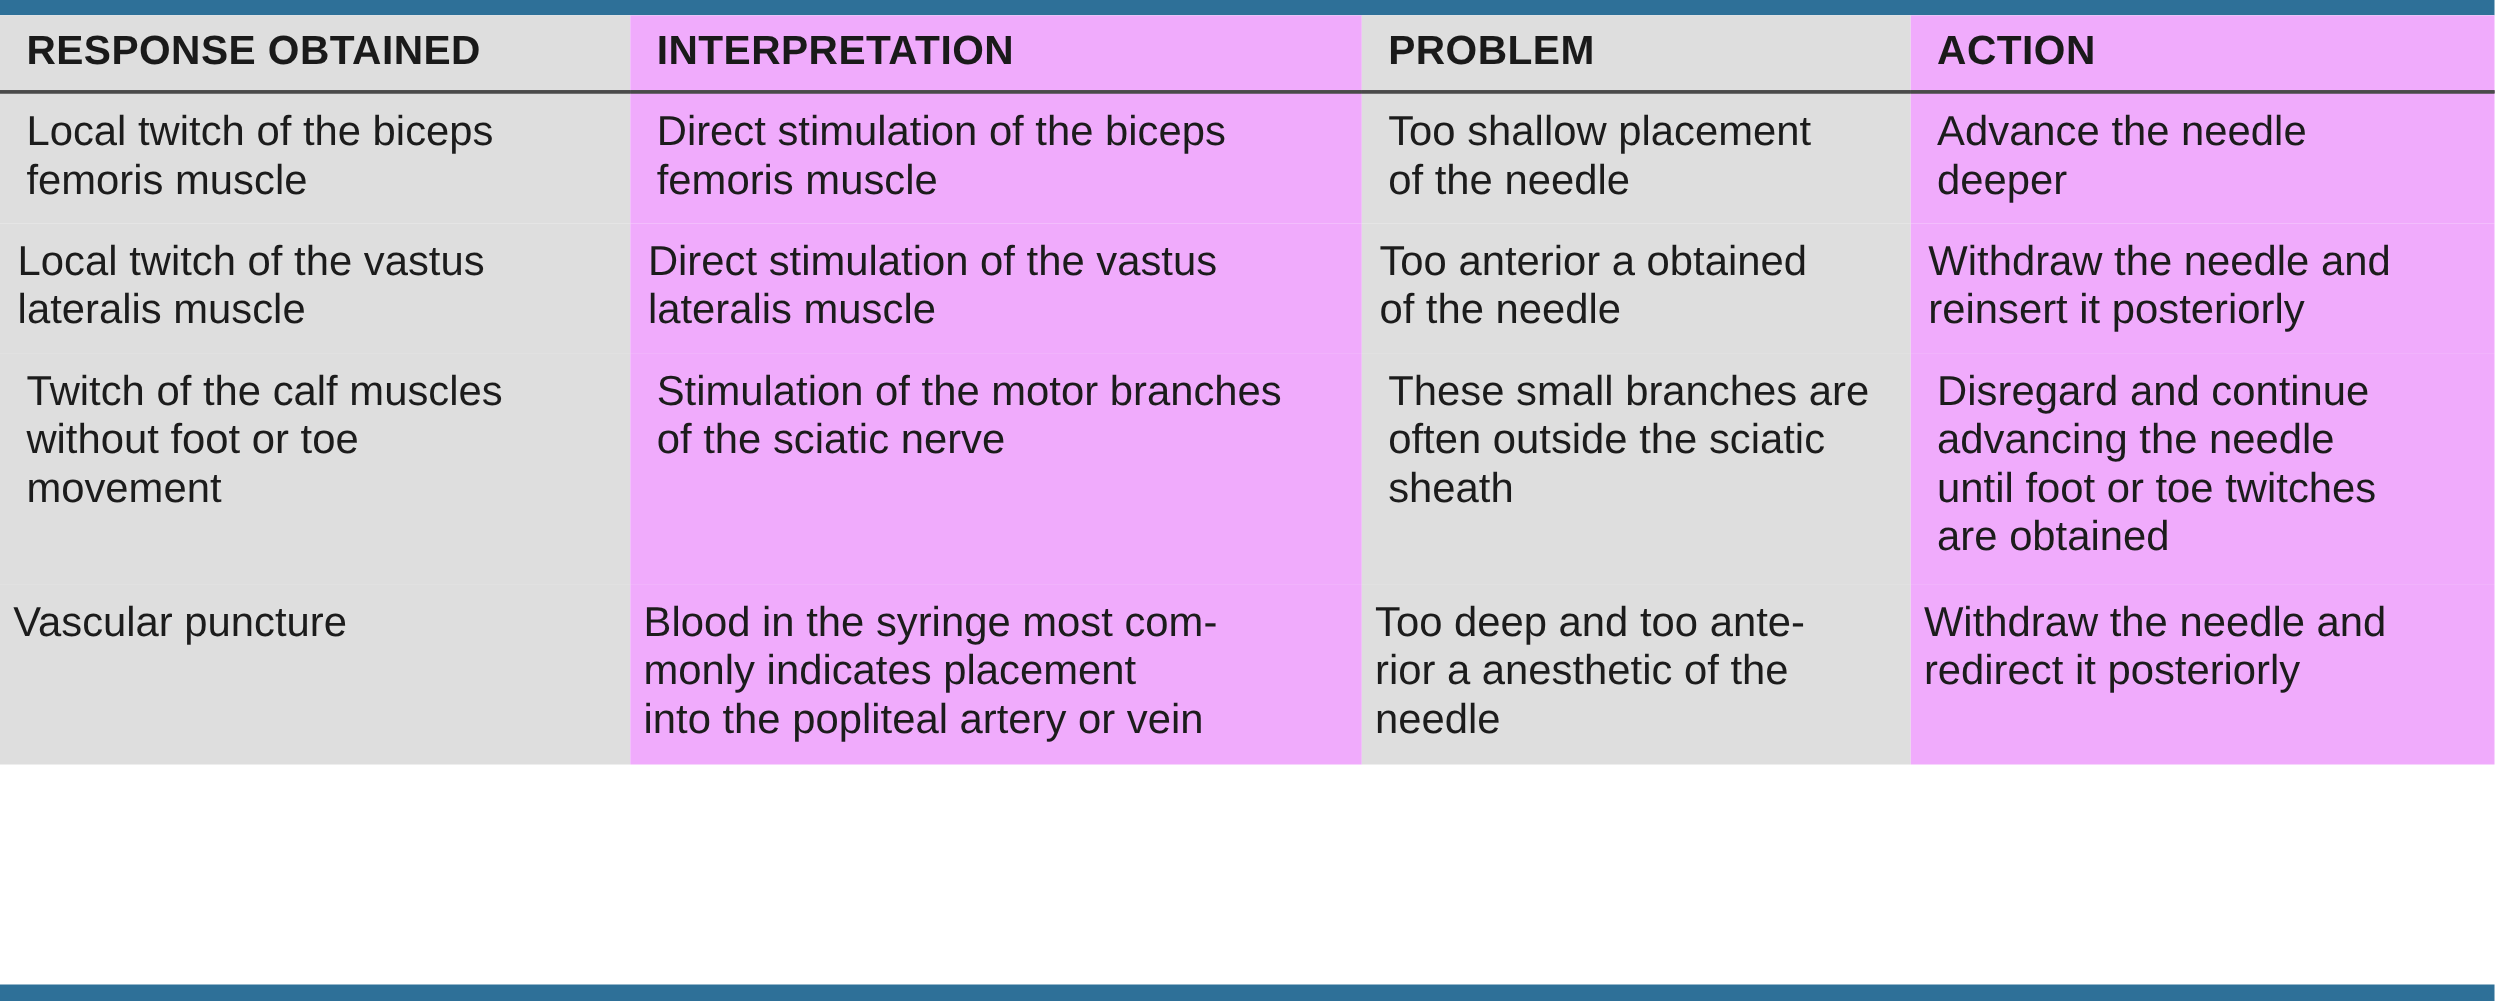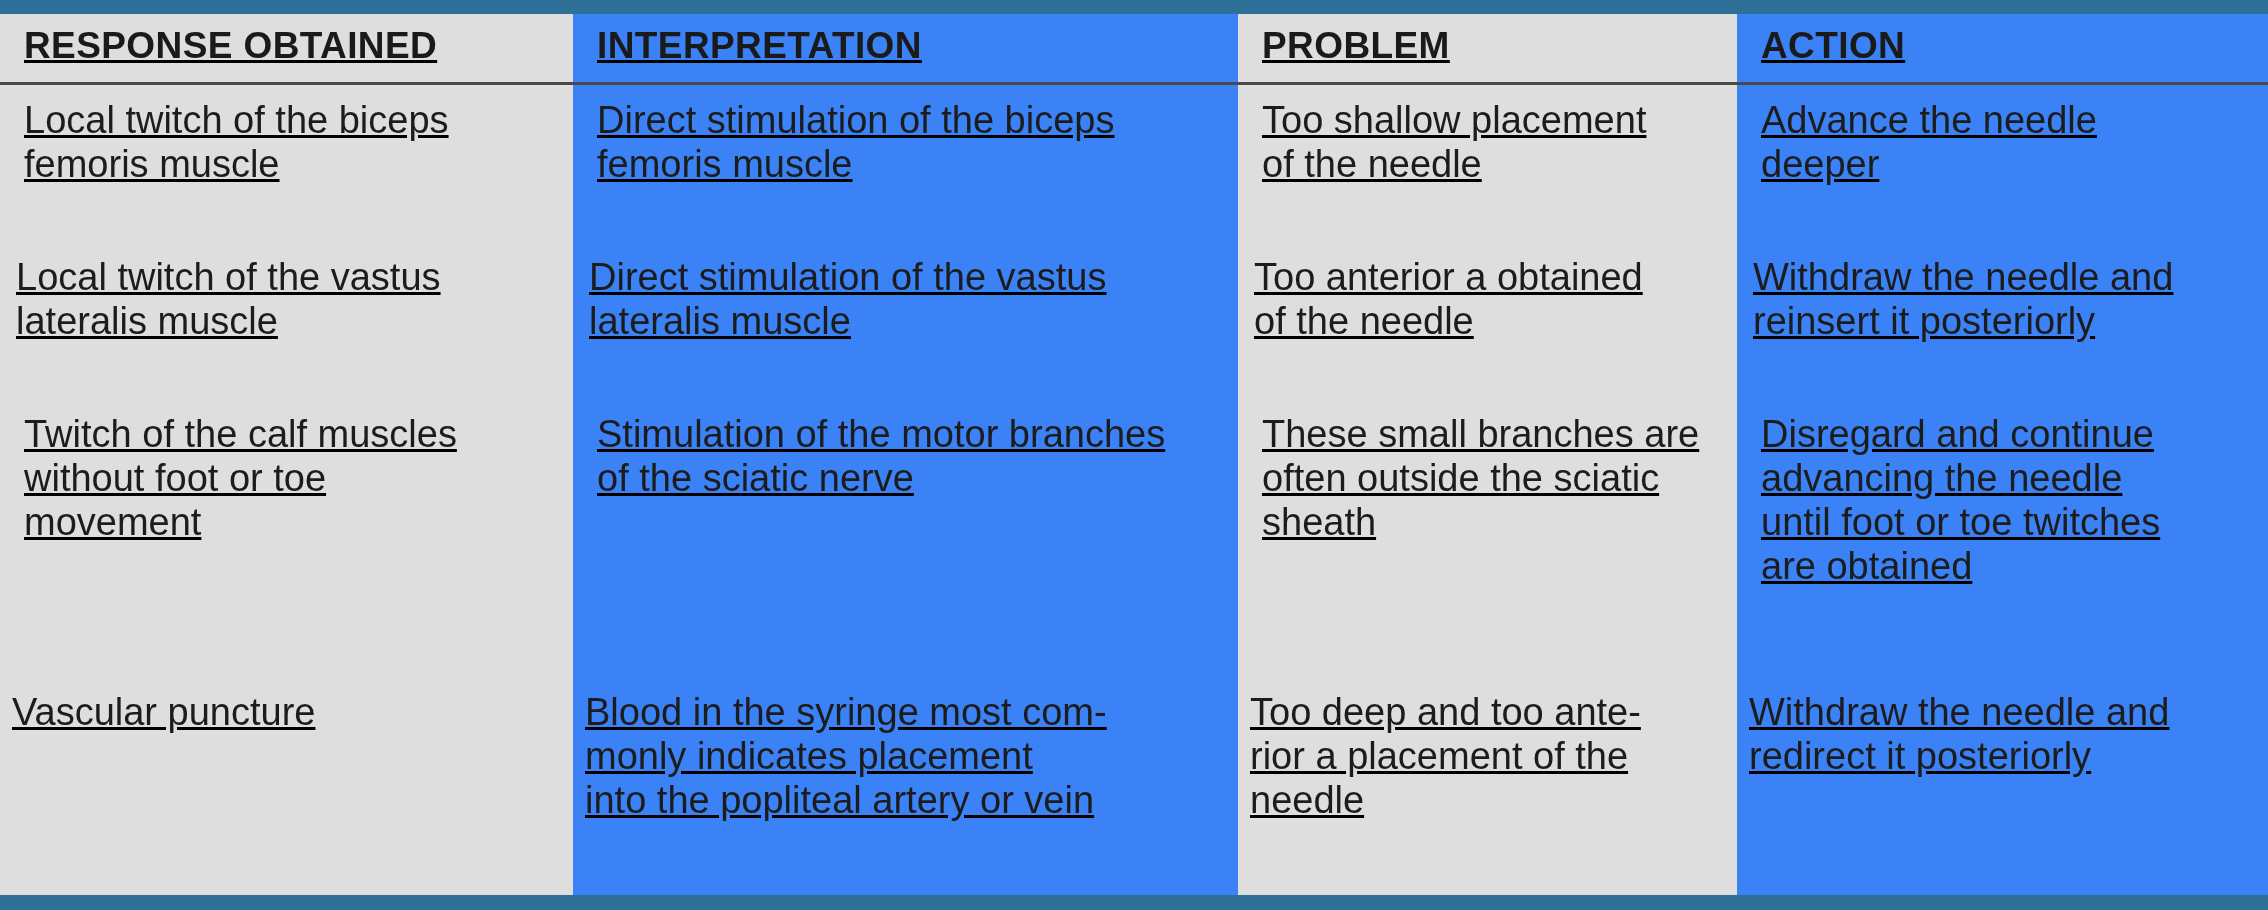--- a/index.html
+++ b/index.html
@@ -27,41 +27,40 @@
   }
   .rule-top    { top: 0px;   height: 14px; }
   .rule-bottom { top: 895px; height: 15px; }
 
   
   .tbl {
     position: absolute;
     top: 14px;
     left: 0;
     width: 2268px;
-    height: 881px;
+    height: 681px;
     border-collapse: collapse;
     table-layout: fixed;
     background: #ffffff;
-    text-decoration: underline;
   }
 
   .tbl col.c1 { width: 573px; }
   .tbl col.c2 { width: 665px; }
   .tbl col.c3 { width: 499px; }
   .tbl col.c4 { width: 531px; }
 
   .tbl th, .tbl td {
     vertical-align: top;
     padding: 13px 22px 13px 24px;
     border: 0;
   }
 
   
   .shade { background: #dedede; }
-  .plain { background: #3b82f6; }
+  .plain { background: #f0abfc; }
 
   
   thead th {
     font-size: 37px;
     font-weight: bold;
     letter-spacing: 0.4px;
     color: #1a1a1a;
     text-transform: uppercase;
     font-family: "Liberation Sans", "DejaVu Sans", sans-serif;
     padding-top: 17px;
@@ -151,21 +150,21 @@
 until foot or toe twitches
 are obtained</td>
       </tr>
 
       <tr class="r4">
         <td class="shade">Vascular puncture</td>
         <td class="plain">Blood in the syringe most com-
 monly indicates placement
 into the popliteal artery or vein</td>
         <td class="shade">Too deep and too ante-
-rior a placement of the
+rior a anesthetic of the
 needle</td>
         <td class="plain">Withdraw the needle and
 redirect it posteriorly</td>
       </tr>
 
 
     </tbody>
   </table>
 
   <div class="rule-bar rule-bottom"></div>

